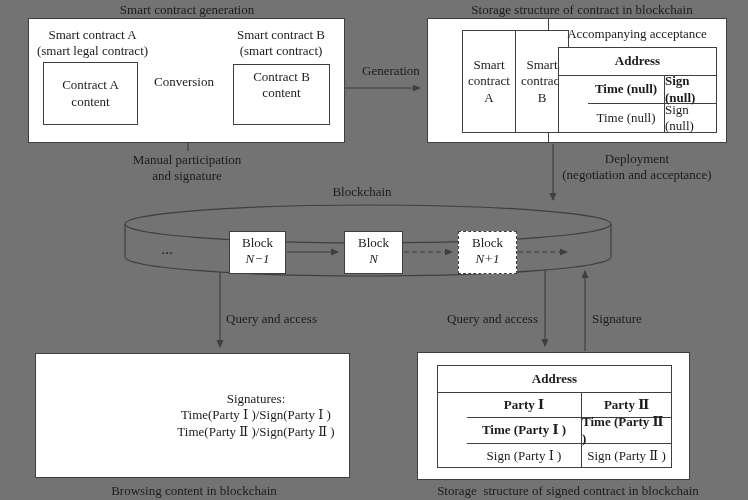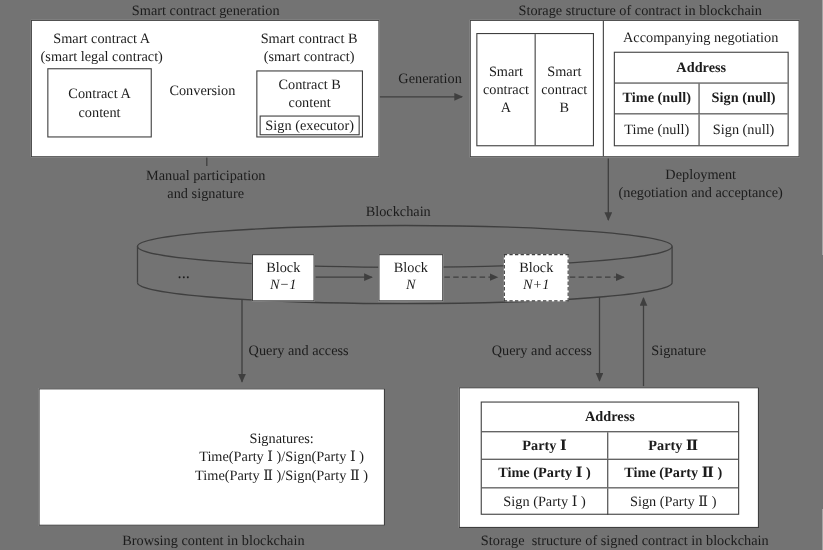--- a/index.html
+++ b/index.html
@@ -15,21 +15,21 @@
     font-size:13px; line-height:1.25;
   }
   .abs { position:absolute; }
   .box { border:1px solid #3f3f3f; background:#ffffff; }
   .ctr { text-align:center; }
   .pre { white-space:pre-line; }
   .prew { white-space:pre-wrap; }
   .flex { display:flex; align-items:center; justify-content:center; }
   .it { font-style:italic; }
   svg.layer { position:absolute; left:0; top:0; }
-  .hrow { display:flex; }
+  .hrow { display:flex;margin-left:29px; }
   .cellL { border-right:1px solid #3f3f3f; }
   .bb { border-bottom:1px solid #3f3f3f;font-weight:bold; }
 </style>
 </head>
 <body>
 
 <div id="canvas">
 
   <svg class="layer" width="748" height="500" viewBox="0 0 748 500">
     <defs>
@@ -77,21 +77,20 @@
 content</div>
 
   <div class="abs ctr" style="left:147px;top:74px;width:74px">Conversion</div>
 
   <div class="abs ctr pre" style="left:211px;top:27px;width:140px">Smart contract B
 (smart contract)</div>
 
   <div class="abs box" style="left:233px;top:64px;width:97px;height:61px">
     <div class="flex ctr pre" style="height:40px">Contract B
 content</div>
-    <div class="abs box flex ctr" style="left:2px;right:2px;bottom:1px;height:18px">Sign (executor)</div>
   </div>
 
   <div class="abs ctr pre" style="left:112px;top:152px;width:150px">Manual participation
 and signature</div>
 
   <div class="abs ctr" style="left:346px;top:63px;width:90px">Generation</div>
 
   <div class="abs ctr" style="left:447px;top:2px;width:270px">Storage structure of contract in blockchain</div>
 
   <div class="abs box" style="left:427px;top:18px;width:300px;height:125px">
@@ -100,21 +99,21 @@
 
   <div class="abs box hrow" style="left:433px;top:30px;width:107px;height:103px">
     <div class="flex ctr pre cellL" style="width:53px;height:100%">Smart
 contract
 A</div>
     <div class="flex ctr pre" style="flex:1;height:100%">Smart
 contract
 B</div>
   </div>
 
-  <div class="abs ctr" style="left:551px;top:26px;width:172px">Accompanying negotiation</div>
+  <div class="abs ctr" style="left:551px;top:26px;width:172px">Accompanying acceptance</div>
 
   <div class="abs box" style="left:558px;top:47px;width:159px;height:86px">
     <div class="flex bb" style="height:28px">Address</div>
     <div class="hrow bb" style="height:28px">
       <div class="flex cellL" style="width:77px">Time (null)</div>
       <div class="flex" style="flex:1">Sign (null)</div>
     </div>
     <div class="hrow" style="height:28px">
       <div class="flex cellL" style="width:77px">Time (null)</div>
       <div class="flex" style="flex:1">Sign (null)</div>

